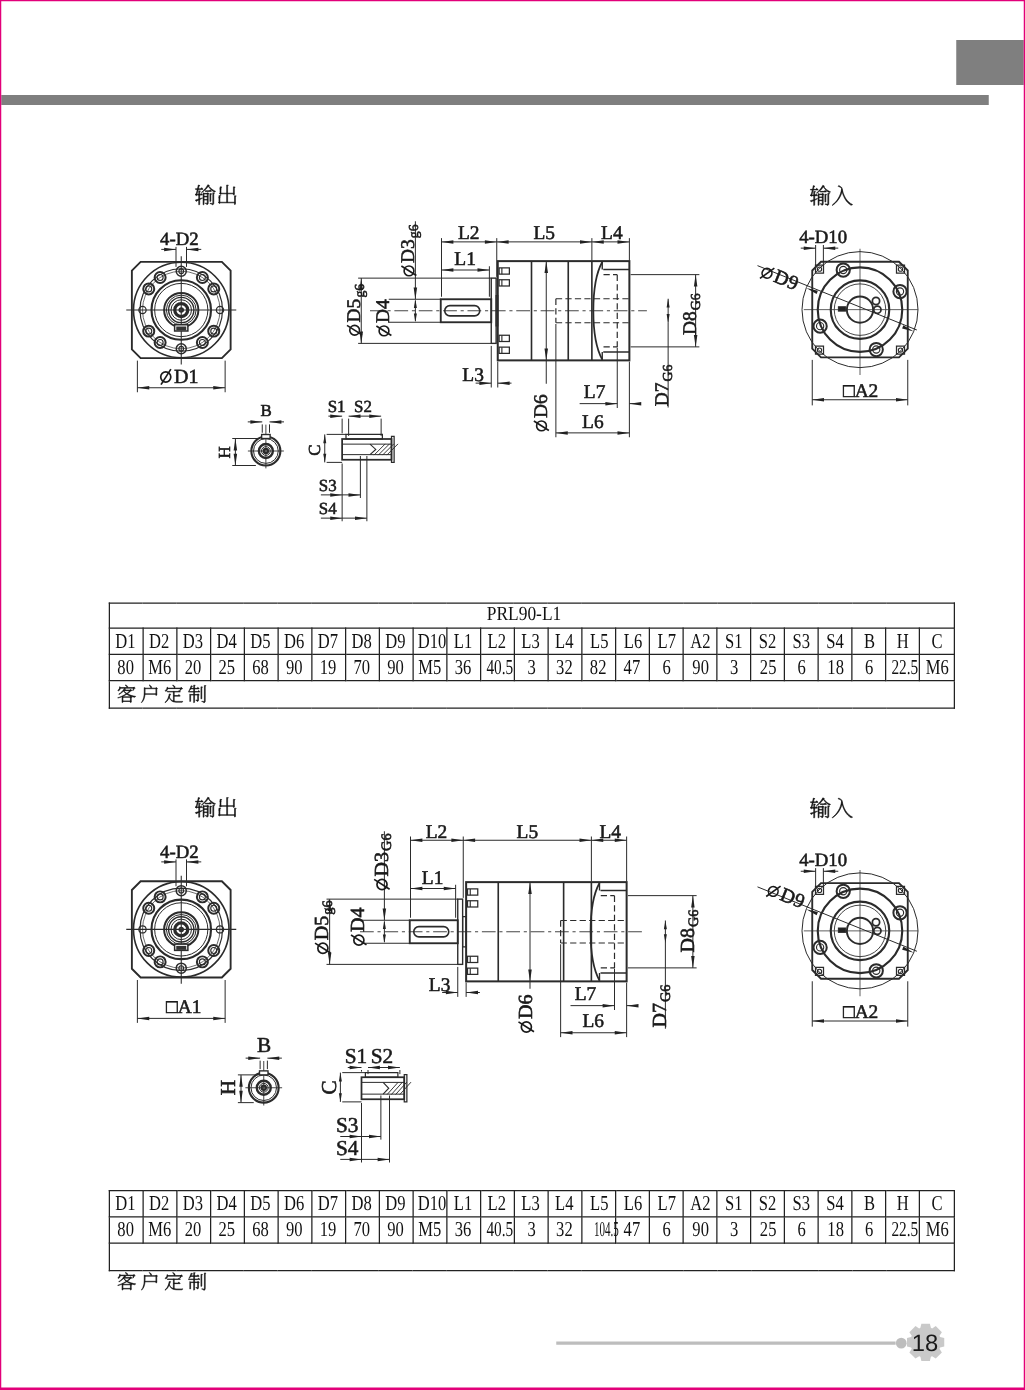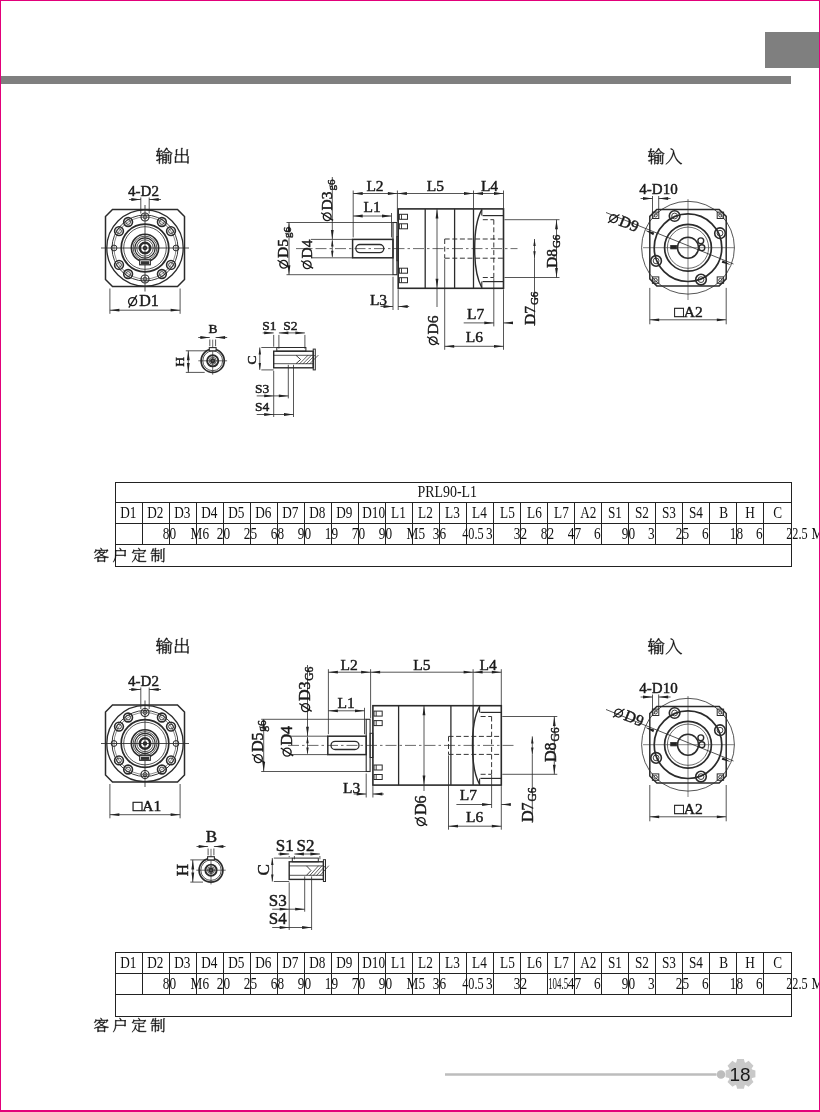--- a/index.html
+++ b/index.html
@@ -1,25 +1,25 @@
 <!DOCTYPE html>
 <html><head><meta charset="utf-8"><style>
 html,body{margin:0;padding:0;}
 body{width:820px;height:1112px;position:relative;background:#fff;font-family:"Liberation Sans",sans-serif;overflow:hidden;}
 .frame{position:absolute;left:0;top:0;width:818px;height:1109px;border:1px solid #e2007a;border-bottom:2px solid #e2007a;z-index:5;pointer-events:none;}
 .topblock{position:absolute;left:765px;top:32px;width:54px;height:36px;background:#7f7f7f;}
 .topbar{position:absolute;left:1px;top:76px;width:790px;height:7.5px;background:#7f7f7f;}
 svg{position:absolute;left:0;top:0;}
 table.spec{position:absolute;left:86.5px;width:677px;border-collapse:collapse;table-layout:fixed;
  font-family:"Liberation Serif",serif;color:#111;}
-table.spec{border:1.6px solid #111;margin-left:28px;}
+table.spec{border:1.6px solid #111;}
 table.spec td{border:1px solid #222;text-align:center;padding:0;overflow:visible;white-space:nowrap;}
 tr.ttl td{height:19px;font-size:16px;}
 tr.hdr td{height:19.5px;font-size:17px;}
-tr.val td{height:20px;font-size:17px;padding-left:45px;}
+tr.val td{height:20px;font-size:17px;}
 .crow{height:22px;}
 </style></head>
 <body>
 <div class="frame"></div>
 <div class="topblock"></div>
 <div class="topbar"></div>
 <table class="spec" style="top:481.5px">
 <tbody>
       <tr class="ttl">
         <td colspan="25"><span style="display:inline-block;transform:translateX(-6px) scaleX(0.87)">PRL90-L1</span></td>

